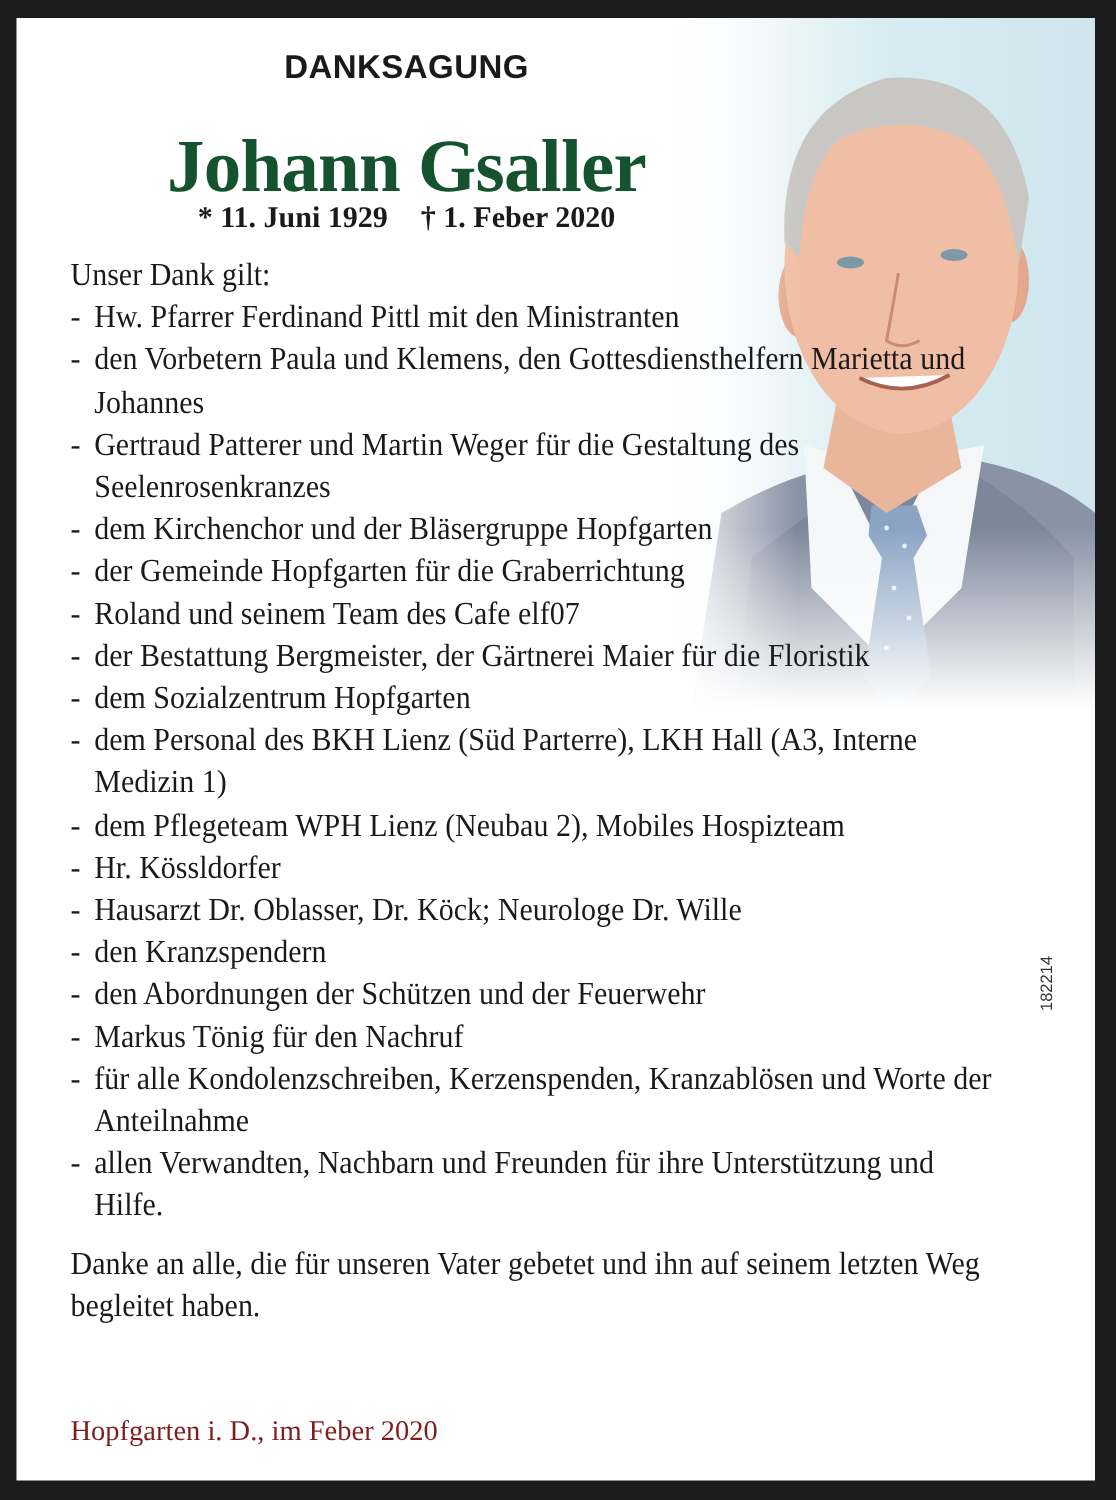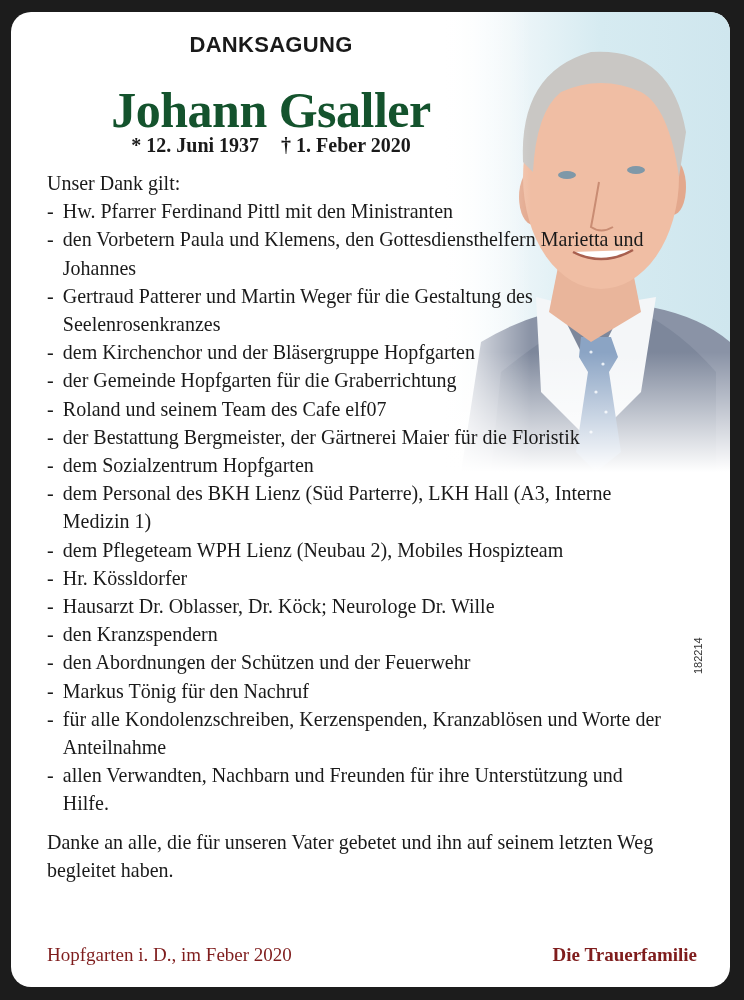--- a/index.html
+++ b/index.html
@@ -8,21 +8,20 @@
       background: #1c1c1c;
       position: relative;
       overflow: hidden;
     }
     .card {
       position: absolute;
       left: 11px; top: 12px;
       width: 719px; height: 975px;
       background: #ffffff;
       overflow: hidden;
-      border-radius: 20px;
     }
     
     .photo {
       position: absolute;
       left: 430px; top: 0;
       width: 289px; height: 460px;
       background:
         radial-gradient(ellipse 60% 55% at 60% 45%, rgba(255,255,255,0) 40%, rgba(255,255,255,0) 100%),
         linear-gradient(90deg, #ffffff 0%, #eef6f9 25%, #d6ebf1 55%, #cfe6ee 100%);
     }
@@ -134,21 +133,21 @@
       <path d="M158 170 Q152 205 150 215 Q160 222 172 215" fill="none" stroke="#c98c73" stroke-width="2"></path>
 
       <path d="M132 240 Q162 255 192 238" fill="#fff" stroke="#a8604f" stroke-width="2.5"></path>
     </svg>
     <div class="photo-fade-left"></div>
     <div class="photo-fade"></div>
   </div>
 
   <div class="heading">DANKSAGUNG</div>
   <div class="name">Johann Gsaller</div>
-  <div class="dates"><span>* 12. Juni 1937</span><span>† 1. Feber 2020</span></div>
+  <div class="dates"><span>* 11. Juni 1929</span><span>† 1. Feber 2020</span></div>
 
   <div class="body-text">
     <p class="intro">Unser Dank gilt:</p>
     <ul class="thanks">
       <li>Hw. Pfarrer Ferdinand Pittl mit den Ministranten</li>
       <li>den Vorbetern Paula und Klemens, den Gottesdiensthelfern Marietta und Johannes</li>
       <li>Gertraud Patterer und Martin Weger für die Gestaltung des Seelenrosenkranzes</li>
       <li>dem Kirchenchor und der Bläsergruppe Hopfgarten</li>
       <li>der Gemeinde Hopfgarten für die Graberrichtung</li>
       <li>Roland und seinem Team des Cafe elf07</li>
@@ -162,17 +161,16 @@
       <li>den Abordnungen der Schützen und der Feuerwehr</li>
       <li>Markus Tönig für den Nachruf</li>
       <li>für alle Kondolenzschreiben, Kerzenspenden, Kranzablösen und Worte der Anteilnahme</li>
       <li>allen Verwandten, Nachbarn und Freunden für ihre Unterstützung und Hilfe.</li>
     </ul>
     <p class="closing">Danke an alle, die für unseren Vater gebetet und ihn auf seinem letzten Weg begleitet haben.</p>
   </div>
 
   <div class="signoff">
     <span>Hopfgarten i. D., im Feber 2020</span>
-    <span class="family">Die Trauerfamilie</span>
   </div>
 
   <div class="ad-code">182214</div>
 </div>
 
 </body></html>

